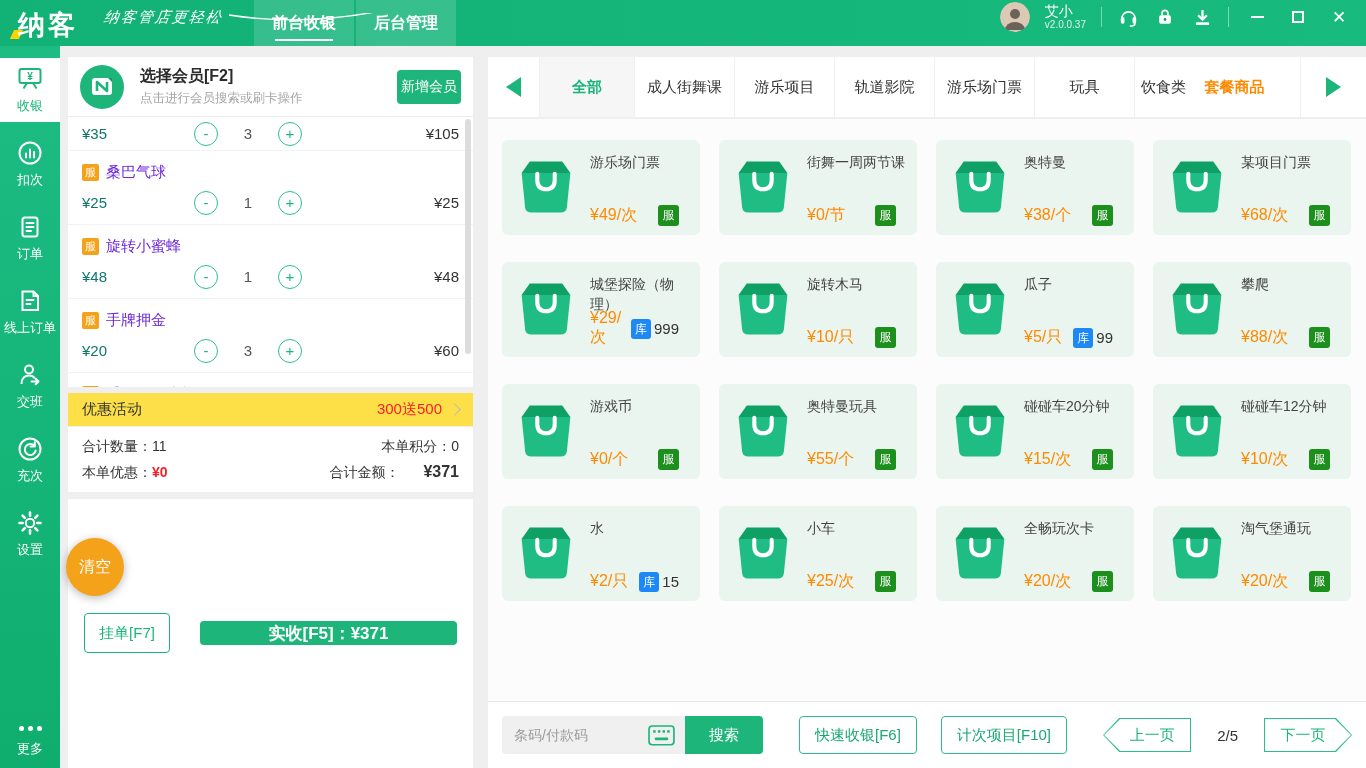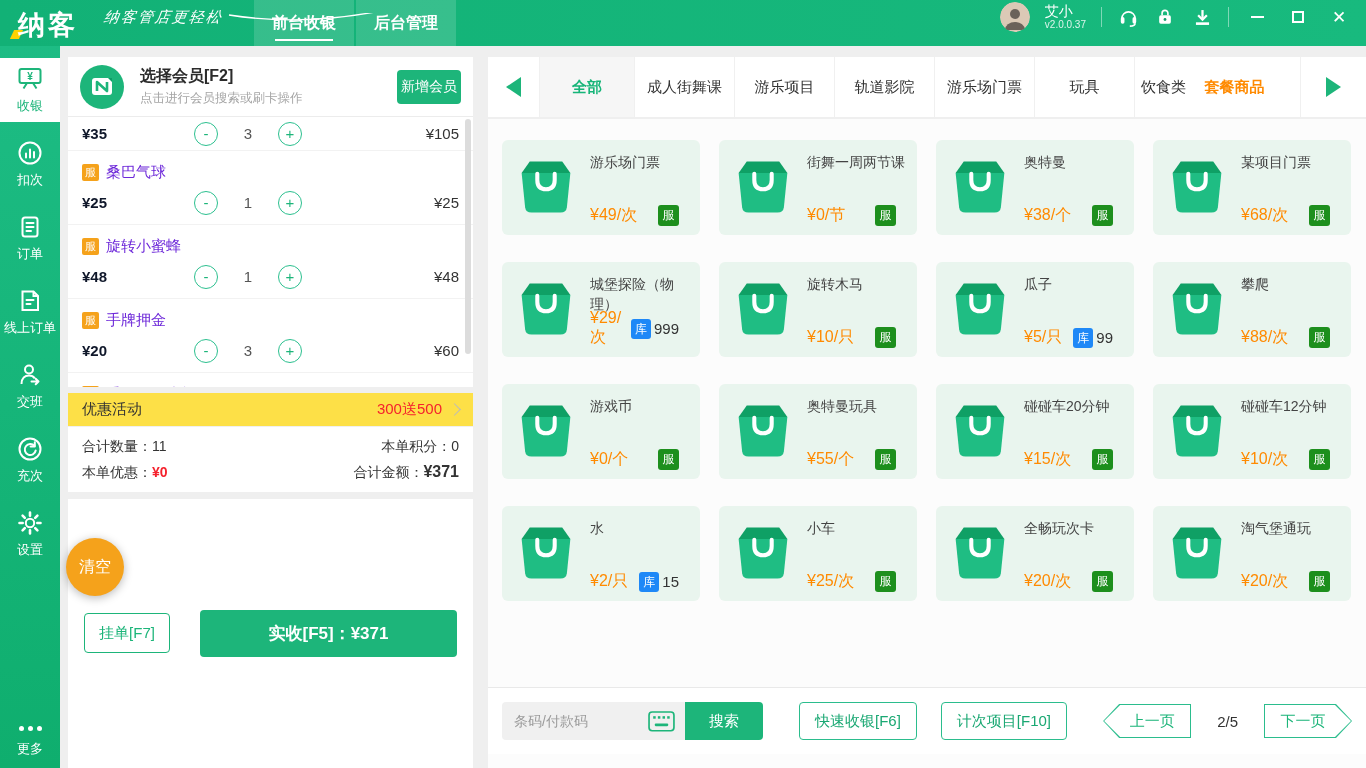--- a/index.html
+++ b/index.html
@@ -51,41 +51,41 @@
   .mc-sub { font-size:12.5px; color:#a5a5a5; }
   .btn-add-member { width:64px; height:34px; background:#1db57a; color:#fff; font-size:14px; border:none; border-radius:4px; cursor:pointer; }
 
   .cart-list { flex:1; background:#fff; overflow:hidden; position:relative; }
   .cart-item { padding:0 14px; border-bottom:1px solid #f2f2f2; background:#fff; }
   .ci-name-row { display:flex; align-items:center; padding-top:13px; height:30px; }
   .ci-badge { width:17px; height:17px; background:#f5a21b; color:#fff; font-size:11px; line-height:17px; text-align:center; border-radius:2px; margin-right:7px; flex:none; }
   .ci-name { font-size:15px; color:#6d28d9; }
   .ci-ctrl-row { display:flex; align-items:center; height:43px; }
   .partial .ci-ctrl-row { height:33px; }
-  .ci-price { width:112px; font-size:15px; color:#0f172a;font-weight:bold; }
+  .ci-price { width:112px; font-size:15px; color:#0f766e; }
   .ci-qty-group { display:flex; align-items:center; }
   .qty-btn { width:24px; height:24px; border:1px solid #2cc08f; border-radius:50%; color:#1db57a; font-size:15px; line-height:22px; text-align:center; cursor:pointer; }
   .ci-qty { margin:0 22px; min-width:16px; text-align:center; font-size:15px; color:#555; }
   .ci-total { margin-left:auto; font-size:15px; color:#333; }
   .scroll-thumb { position:absolute; right:2px; top:2px; width:6px; height:235px; background:#dcdcdc; border-radius:3px; }
 
   .gray-band { height:6px; background:#efefef; flex:none; }
   .gray-band2 { height:7px; background:#efefef; flex:none; }
   .promo-row { height:33px; background:#fde047; display:flex; align-items:center; padding:0 14px; flex:none; cursor:pointer; }
   .promo-label { font-size:15px; color:#333; }
   .promo-value { margin-left:auto; font-size:15px; color:#f5222d; }
   .chev { width:9px; height:9px; border-top:1.5px solid #bbb; border-right:1.5px solid #bbb; transform:rotate(45deg); margin-left:8px; }
   .summary { background:#fff; border-top:1px solid #f0f0f0; padding:7px 14px 6px; flex:none; }
   .sum-row { display:flex; justify-content:space-between; align-items:center; height:26px; font-size:14px; color:#333; }
   .sum-val { color:#333;text-align:center; }
   .sum-red { color:#f5222d; font-weight:bold; }
-  .sum-total { font-weight:bold; font-size:16px; }
+  .sum-total { font-weight:bold; font-size:16px;margin-left:24px; }
   .actions { background:#fff; flex:1; display:flex; align-items:center; padding:0 16px; }
   .btn-hold { width:86px; height:40px; background:#fff; border:1px solid #1db57a; color:#1db57a; border-radius:4px; font-size:15px; cursor:pointer; flex:none; }
-  .btn-checkout { flex:1; height:47px; margin-left:30px; background:#1db57a; border:none; color:#fff; border-radius:4px; font-size:17px; font-weight:bold; cursor:pointer; }
+  .btn-checkout { flex:1; height:24px; margin-left:30px; background:#1db57a; border:none; color:#fff; border-radius:4px; font-size:17px; font-weight:bold; cursor:pointer; }
   .btn-clear { position:absolute; left:6px; top:492px; width:58px; height:58px; border-radius:50%; background:#f5a21b; border:none; color:#fff; font-size:16px; box-shadow:0 2px 10px rgba(0,0,0,.28); cursor:pointer; z-index:15; }
 
   
   .right-panel { position:absolute; left:481px; top:46px; width:885px; height:722px; background:#efefef; }
   .tabs-bar { position:absolute; left:7px; right:0; top:11px; height:60px; background:#fff; display:flex; align-items:stretch; }
   .tab-arrow { width:52px; display:flex; align-items:center; justify-content:center; cursor:pointer; }
   .tab-arrow.left { border-right:1px solid #f0f0f0; }
   .tab-arrow.right { margin-left:auto; width:66px; border-left:1px solid #f0f0f0; }
   .tri-left { width:0; height:0; border-top:10px solid transparent; border-bottom:10px solid transparent; border-right:15px solid #1db57a; }
   .tri-right { width:0; height:0; border-top:10px solid transparent; border-bottom:10px solid transparent; border-left:15px solid #1db57a; }
@@ -100,21 +100,21 @@
   .bag { position:absolute; left:15px; top:18px; width:58px; height:58px; }
   .p-name { position:absolute; left:88px; top:12px; right:8px; font-size:14px; color:#444; line-height:20px; max-height:40px; overflow:hidden; }
   .p-bottom { position:absolute; left:88px; right:21px; bottom:9px; display:flex; align-items:center; }
   .p-price { color:#ff8a00; font-size:16px; }
   .p-badges { margin-left:auto; display:flex; align-items:center; }
   .badge-fu { width:21px; height:21px; background:#1d8f1d; color:#fff; font-size:12px; line-height:21px; text-align:center; border-radius:3px; }
   .stock-wrap { display:flex; align-items:center; gap:3px; }
   .badge-ku { width:20px; height:20px; background:#1e88f7; color:#fff; font-size:12px; line-height:20px; text-align:center; border-radius:3px; }
   .stock-num { font-size:15px; color:#333; }
 
-  .bottom-bar { position:absolute; left:0; right:0; bottom:14px; height:67px; background:#fff; border-top:1px solid #e9e9e9; display:flex; align-items:center; padding:0 14px; }
+  .bottom-bar { position:absolute; left:0; right:0; bottom:0; height:67px; background:#fff; border-top:1px solid #e9e9e9; display:flex; align-items:center; padding:0 14px; }
   .search-group { display:flex; align-items:center; position:relative; }
   .search-input { width:183px; height:38px; background:#f0f0f0; border:none; border-radius:4px 0 0 4px; padding:0 40px 0 12px; font-size:14px; color:#333; outline:none; }
   .search-input::placeholder { color:#9a9a9a; }
   .kb-icon { position:absolute; right:88px; top:9px; width:27px; height:20px; cursor:pointer; }
   .btn-search { width:78px; height:38px; background:#1db57a; border:none; border-radius:0 4px 4px 0; color:#fff; font-size:15px; cursor:pointer; }
   .btn-outline { height:38px; padding:0 15px; background:#fff; border:1px solid #2bbd8d; border-radius:4px; color:#1aa873; font-size:15px; cursor:pointer; }
   .mL36 { margin-left:36px; } .mL24 { margin-left:24px; }
   .pager { margin-left:auto; display:flex; align-items:center; }
   .pg-btn { position:relative; width:88px; height:34px; cursor:pointer; }
   .pg-shape { position:absolute; inset:0; background:#2bbd8d; }

